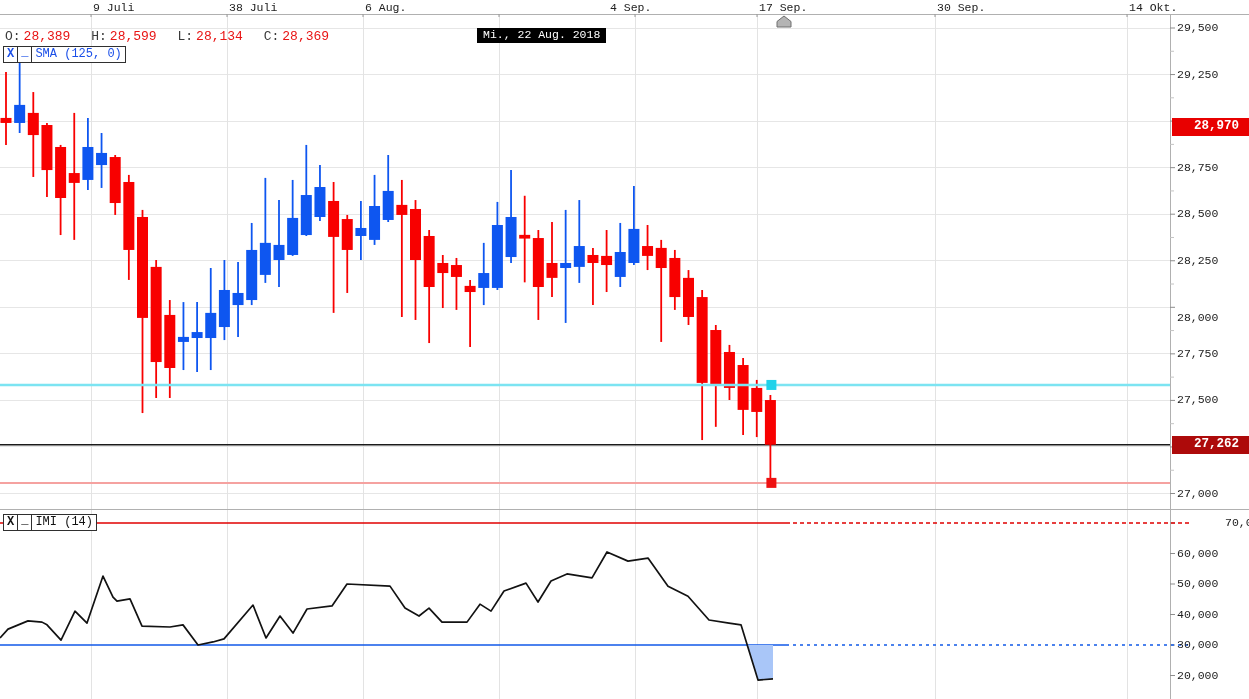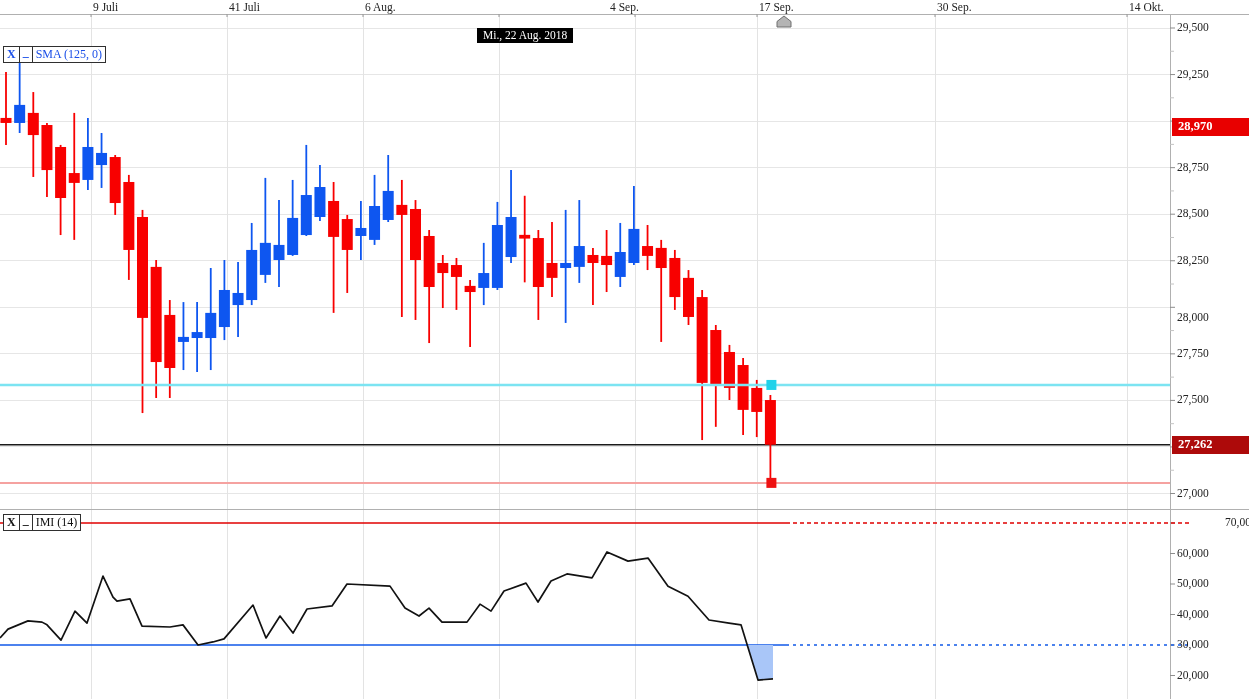--- a/index.html
+++ b/index.html
@@ -1,17 +1,17 @@
 <!DOCTYPE html>
 <html><head>
 <meta charset="utf-8">
 <style>
   html,body{margin:0;padding:0;background:#fff;}
   #app{position:relative;width:1249px;height:699px;background:#fff;overflow:hidden;
-       font-family:Liberation Serif, serif;}
+       font-family:Liberation Mono, monospace;text-align:center;}
   #chart-svg{position:absolute;left:0;top:0;}
   .axis-label{position:absolute;font-size:11.5px;color:#222;white-space:nowrap;line-height:13px;}
   .date-badge{position:absolute;top:0;background:#000;color:#fff;font-size:11.5px;
               padding:1px 6px 2px 6px;line-height:12px;margin-top:28px;}
   .ohlc-row{position:absolute;left:5px;top:29px;font-size:13px;white-space:nowrap;}
   .ohlc-row .lbl{color:#3a3a3a;margin-left:13px;}
   .ohlc-row .lbl.first{margin-left:0;}
   .ohlc-row .val{color:#e81414;margin-left:3px;}
   .legend{position:absolute;display:flex;align-items:stretch;height:17px;}
   .legend .seg{border:1px solid #2f2f2f;background:#fff;font-size:12px;display:flex;
@@ -208,21 +208,21 @@
       <line x1="0" y1="523" x2="786" y2="523" stroke="#e00000" stroke-width="1.5"></line>
       <line x1="786" y1="523" x2="1190" y2="523" stroke="#e00000" stroke-width="1.5" stroke-dasharray="4 3"></line>
       <line x1="0" y1="645" x2="786" y2="645" stroke="#1059e8" stroke-width="1.5"></line>
       <line x1="786" y1="645" x2="1190" y2="645" stroke="#1059e8" stroke-width="1.5" stroke-dasharray="3 4"></line>
       <polygon points="747.1988950276243,645 758,680.075 773,678.855 773,645" fill="#a9c6f8"></polygon>
       <polyline points="0,637.985 8,629.14 28,620.905 42,622.125 47,624.87 61,640.12 75,611.145 87,623.04 103,576.07 113,597.115 117,601.08 130,598.945 142,626.09 170,627.005 183,624.87 198,645 213,641.95 224,638.9 253,605.045 266,637.985 280,616.025 293,633.105 307,609.01 332,605.96 347,584 390,586.135 405,608.095 419,616.025 429,608.095 442,622.125 467,622.125 480,604.13 491,611.145 504,591.015 526,583.085 538,601.995 551,580.95 567,573.935 592,577.9 607,551.975 628,561.125 648,558.075 668,586.135 688,596.2 709,619.99 729,623.04 741,624.87 758,680.075 773,678.855" fill="none" stroke="#121212" stroke-width="1.7" stroke-linejoin="round"></polyline>
     </svg>
 
   <div id="labels-layer">
       <div class="axis-label" style="left: 93px; top: 1px;">9 Juli</div>
-      <div class="axis-label" style="left: 229px; top: 1px;">41 Juli</div>
+      <div class="axis-label" style="left: 229px; top: 1px;">38 Juli</div>
       <div class="axis-label" style="left: 365px; top: 1px;">6 Aug.</div>
       <div class="axis-label" style="left: 610px; top: 1px;">4 Sep.</div>
       <div class="axis-label" style="left: 759px; top: 1px;">17 Sep.</div>
       <div class="axis-label" style="left: 937px; top: 1px;">30 Sep.</div>
       <div class="axis-label" style="left: 1129px; top: 1px;">14 Okt.</div>
       <div class="axis-label" style="left: 1177px; top: 21px;">29,500</div>
       <div class="axis-label" style="left: 1177px; top: 67.55px;">29,250</div>
       <div class="axis-label" style="left: 1177px; top: 160.65px;">28,750</div>
       <div class="axis-label" style="left: 1177px; top: 207.2px;">28,500</div>
       <div class="axis-label" style="left: 1177px; top: 253.75px;">28,250</div>
@@ -235,20 +235,26 @@
       <div class="axis-label" style="left: 1177px; top: 577px;">50,000</div>
       <div class="axis-label" style="left: 1177px; top: 607.5px;">40,000</div>
       <div class="axis-label" style="left: 1177px; top: 638px;">30,000</div>
       <div class="axis-label" style="left: 1177px; top: 668.5px;">20,000</div>
       <div class="price-badge" style="background: rgb(232, 0, 0); top: 117.686px;">28,970</div>
       <div class="price-badge" style="background: rgb(173, 10, 10); top: 435.716px;">27,262</div>
     </div>
 
   <div class="date-badge" style="left: 477px;">Mi., 22 Aug. 2018</div>
 
+  <div class="ohlc-row">
+    <span class="lbl first">O:</span><span class="val">28,389</span>
+    <span class="lbl">H:</span><span class="val">28,599</span>
+    <span class="lbl">L:</span><span class="val">28,134</span>
+    <span class="lbl">C:</span><span class="val">28,369</span>
+  </div>
 
   <div class="legend sma" style="left:4px;top:46px;">
     <span class="seg btn">X</span>
     <span class="seg min">_</span>
     <span class="seg">SMA (125, 0)</span>
   </div>
 
   <div class="legend imi-legend" style="left:4px;top:514px;">
     <span class="seg btn">X</span>
     <span class="seg min">_</span>

